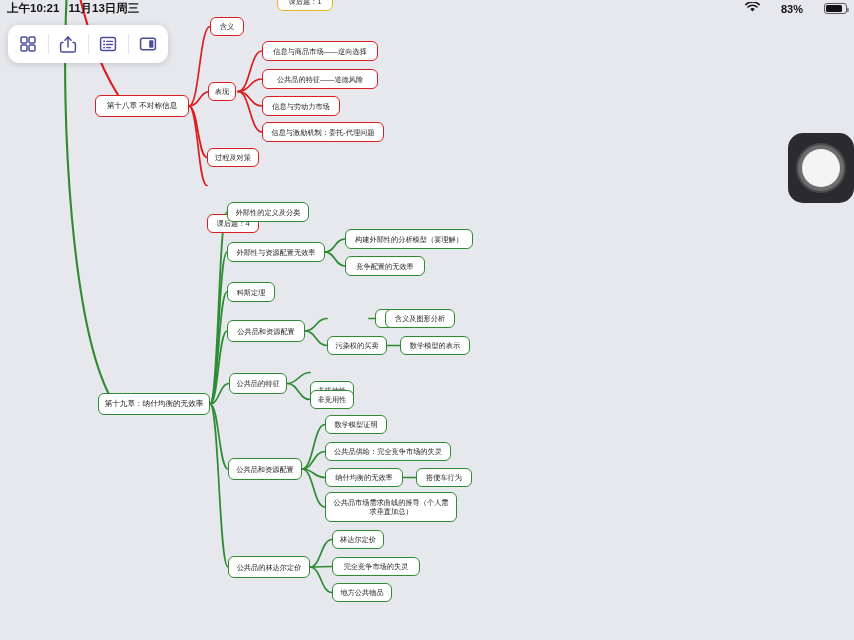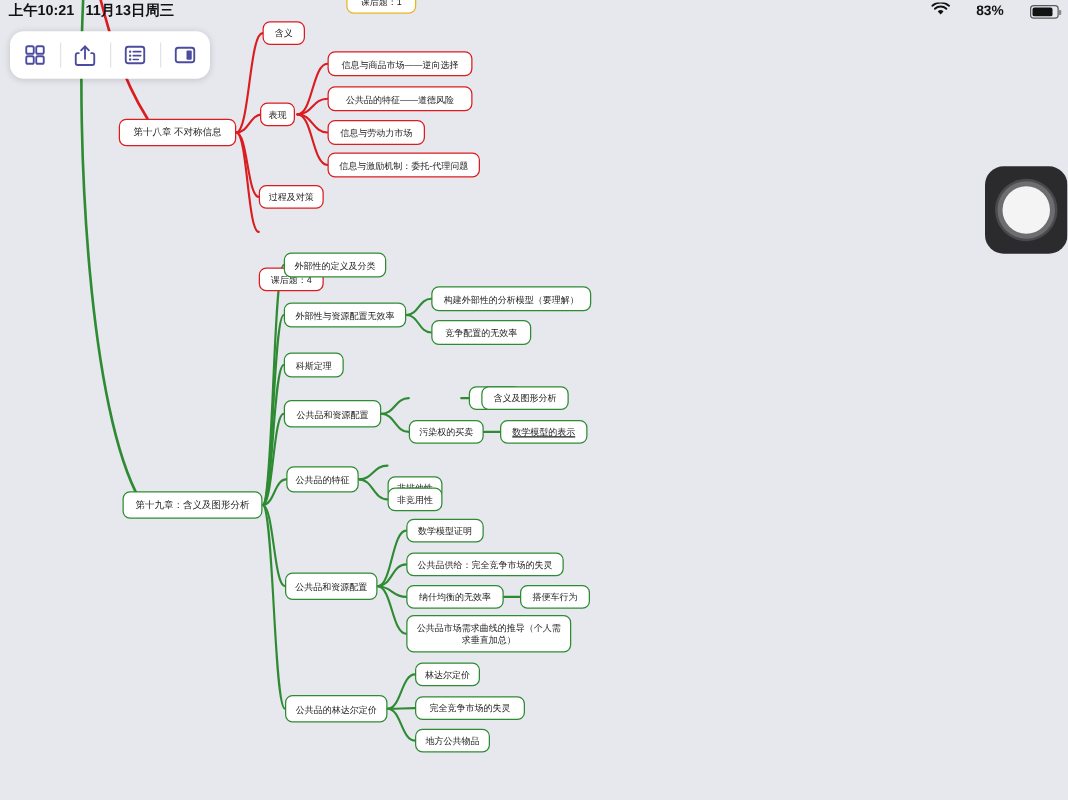--- a/index.html
+++ b/index.html
@@ -200,31 +200,31 @@
       <div class="node yellow" style="left: 277px; top: -9px; width: 56px; height: 20px;">课后题：1</div>
       <div class="node red root" style="left: 95px; top: 95px; width: 94px; height: 22px;">第十八章 不对称信息</div>
       <div class="node red" style="left: 210px; top: 17px; width: 34px; height: 19px;">含义</div>
       <div class="node red" style="left: 208px; top: 82px; width: 28px; height: 19px;">表现</div>
       <div class="node red" style="left: 262px; top: 41px; width: 116px; height: 20px;">信息与商品市场——逆向选择</div>
       <div class="node red" style="left: 262px; top: 69px; width: 116px; height: 20px;">公共品的特征——道德风险</div>
       <div class="node red" style="left: 262px; top: 96px; width: 78px; height: 20px;">信息与劳动力市场</div>
       <div class="node red" style="left: 262px; top: 122px; width: 122px; height: 20px;">信息与激励机制：委托-代理问题</div>
       <div class="node red" style="left: 207px; top: 148px; width: 52px; height: 19px;">过程及对策</div>
       <div class="node red" style="left: 207px; top: 176px; width: 52px; height: 19px; margin-top: 38px;">课后题：4</div>
-      <div class="node green root" style="left: 98px; top: 393px; width: 112px; height: 22px;">第十九章：含义及图形分析</div>
+      <div class="node green root" style="left: 98px; top: 393px; width: 112px; height: 22px;">第十九章：纳什均衡的无效率</div>
       <div class="node green" style="left: 227px; top: 202px; width: 82px; height: 20px;">外部性的定义及分类</div>
       <div class="node green" style="left: 227px; top: 242px; width: 98px; height: 20px;">外部性与资源配置无效率</div>
       <div class="node green" style="left: 345px; top: 229px; width: 128px; height: 20px;">构建外部性的分析模型（要理解）</div>
       <div class="node green" style="left: 345px; top: 256px; width: 80px; height: 20px;">竞争配置的无效率</div>
       <div class="node green" style="left: 227px; top: 282px; width: 48px; height: 20px;">科斯定理</div>
       <div class="node green" style="left: 227px; top: 320px; width: 78px; height: 22px;">公共品和资源配置</div>
       <div class="node green" style="left: 327px; top: 309px; width: 42px; height: 19px; margin-left: 48px;">庇古税</div>
       <div class="node green" style="left: 385px; top: 309px; width: 70px; height: 19px;">含义及图形分析</div>
       <div class="node green" style="left: 327px; top: 336px; width: 60px; height: 19px;">污染权的买卖</div>
-      <div class="node green" style="left: 400px; top: 336px; width: 70px; height: 19px; text-decoration: underline;">数学模型的表示</div>
+      <div class="node green" style="left: 400px; top: 336px; width: 70px; height: 19px;">数学模型的表示</div>
       <div class="node green" style="left: 229px; top: 373px; width: 58px; height: 21px;">公共品的特征</div>
       <div class="node green" style="left: 310px; top: 381px; width: 44px; height: 19px;">非排他性</div>
       <div class="node green" style="left: 310px; top: 390px; width: 44px; height: 19px;">非竞用性</div>
       <div class="node green" style="left: 228px; top: 458px; width: 74px; height: 22px;">公共品和资源配置</div>
       <div class="node green" style="left: 325px; top: 415px; width: 62px; height: 19px;">数学模型证明</div>
       <div class="node green" style="left: 325px; top: 442px; width: 126px; height: 19px;">公共品供给：完全竞争市场的失灵</div>
       <div class="node green" style="left: 325px; top: 468px; width: 78px; height: 19px;">纳什均衡的无效率</div>
       <div class="node green" style="left: 416px; top: 468px; width: 56px; height: 19px;">搭便车行为</div>
       <div class="node green" style="left: 325px; top: 492px; width: 132px; height: 30px;">公共品市场需求曲线的推导（个人需
 求垂直加总）</div>

